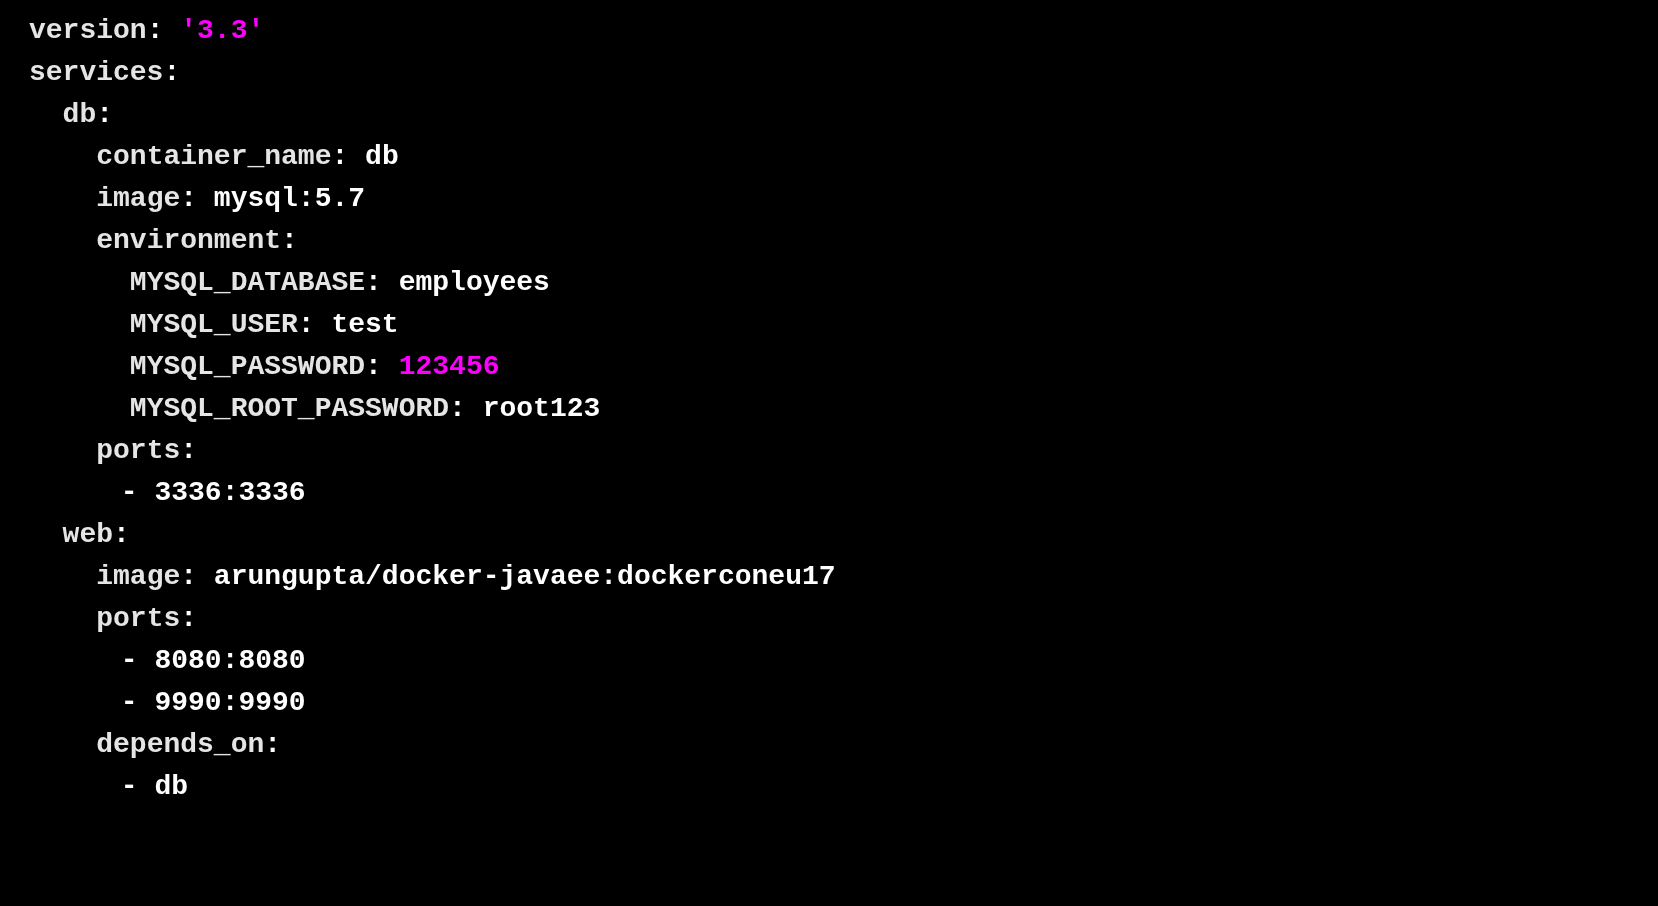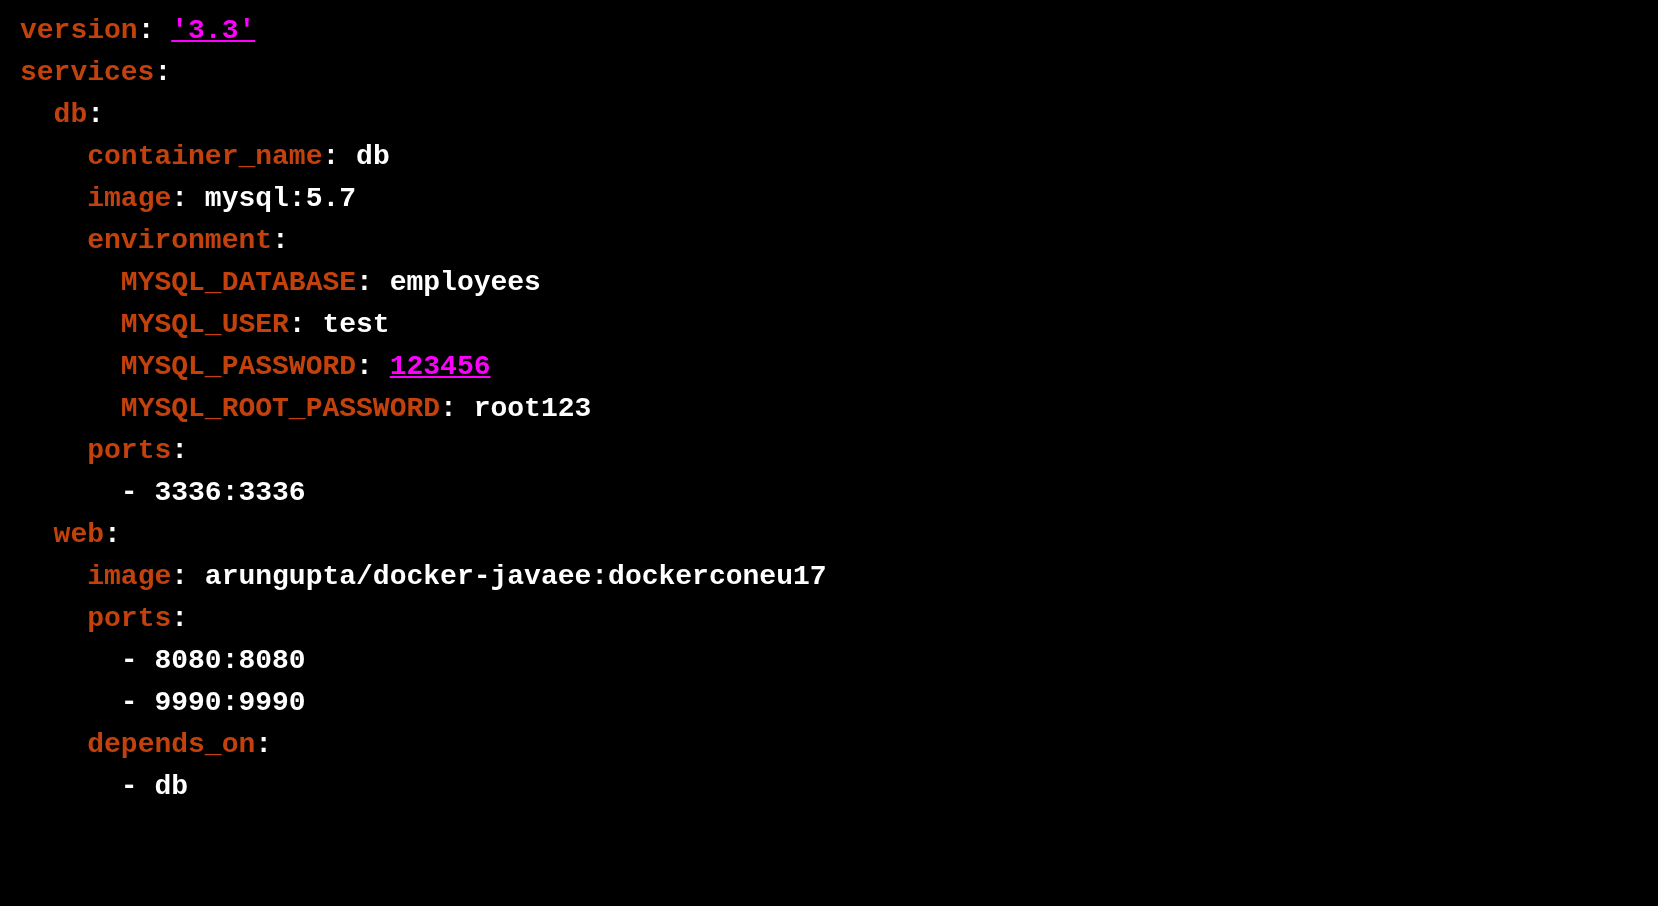--- a/index.html
+++ b/index.html
@@ -13,22 +13,22 @@
       font-size: 28px;
       font-weight: bold;
       line-height: 1.5;
       padding: 10px 20px;
       width: 1658px;
       min-height: 906px;
     }
     .code-block {
       white-space: pre;
     }
-    .cyan { color: #c2410c; }
-    .magenta { color: #ff00ff; text-decoration: underline; }
+    .cyan { color: #e5e5e5; margin-left: 9px; }
+    .magenta { color: #ff00ff; }
     .white { color: #ffffff; }
     .line {
       display: block;
     }
   </style>
 </head>
 <body>
 
 <div class="code-block" id="code-container"><div class="line"><span class="cyan">version</span><span class="white">: </span><span class="magenta">'3.3'</span></div><div class="line"><span class="cyan">services</span><span class="white">:</span></div><div class="line"><span class="white">  </span><span class="cyan">db</span><span class="white">:</span></div><div class="line"><span class="white">    </span><span class="cyan">container_name</span><span class="white">: db</span></div><div class="line"><span class="white">    </span><span class="cyan">image</span><span class="white">: mysql:5.7</span></div><div class="line"><span class="white">    </span><span class="cyan">environment</span><span class="white">:</span></div><div class="line"><span class="white">      </span><span class="cyan">MYSQL_DATABASE</span><span class="white">: employees</span></div><div class="line"><span class="white">      </span><span class="cyan">MYSQL_USER</span><span class="white">: test</span></div><div class="line"><span class="white">      </span><span class="cyan">MYSQL_PASSWORD</span><span class="white">: </span><span class="magenta">123456</span></div><div class="line"><span class="white">      </span><span class="cyan">MYSQL_ROOT_PASSWORD</span><span class="white">: root123</span></div><div class="line"><span class="white">    </span><span class="cyan">ports</span><span class="white">:</span></div><div class="line"><span class="white">      - 3336:3336</span></div><div class="line"><span class="white">  </span><span class="cyan">web</span><span class="white">:</span></div><div class="line"><span class="white">    </span><span class="cyan">image</span><span class="white">: arungupta/docker-javaee:dockerconeu17</span></div><div class="line"><span class="white">    </span><span class="cyan">ports</span><span class="white">:</span></div><div class="line"><span class="white">      - 8080:8080</span></div><div class="line"><span class="white">      - 9990:9990</span></div><div class="line"><span class="white">    </span><span class="cyan">depends_on</span><span class="white">:</span></div><div class="line"><span class="white">      - db</span></div></div>
 

